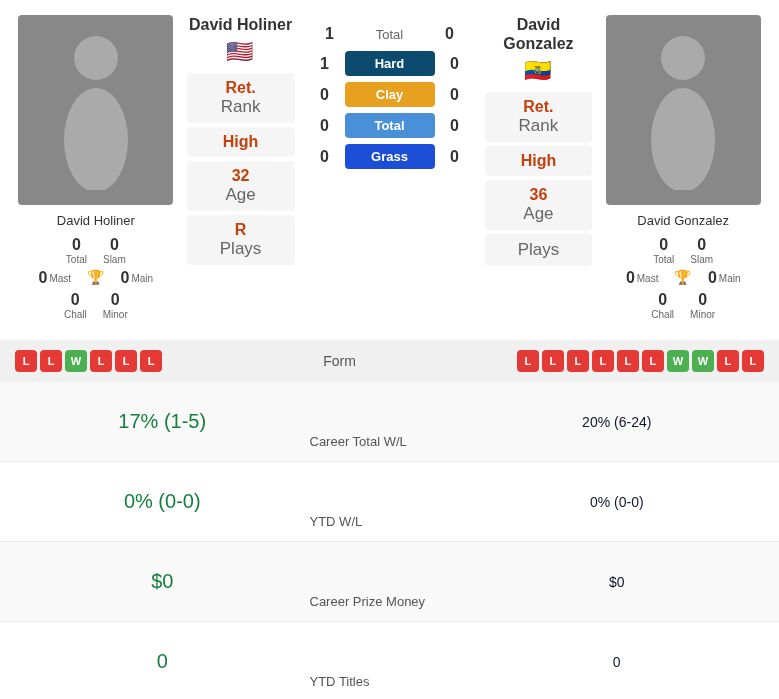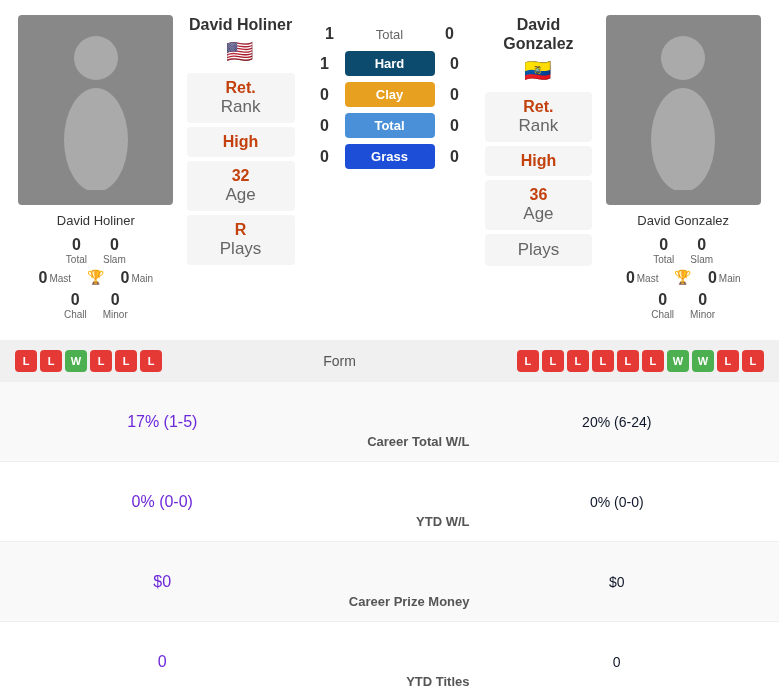--- a/index.html
+++ b/index.html
@@ -253,29 +253,29 @@
       background: #f9f9f9;
     }
 
     .stats-row:nth-child(even) {
       background: #fff;
     }
 
     .stats-left {
       flex: 1;
       text-align: center;
-      font-size: 16px;
-      color: #6d28d9;
+      font-size: 20px;
+      color: #15803d;
     }
 
     .stats-center {
       width: 160px;
-      text-align: right;
+      text-align: left;
       font-size: 13px;
-      font-weight: bold;
+      font-weight: normal;
       color: #555;
       margin-top: 40px;
     }
 
     .stats-right {
       flex: 1;
       text-align: center;
       font-size: 14px;
       color: #0f172a;
     }

